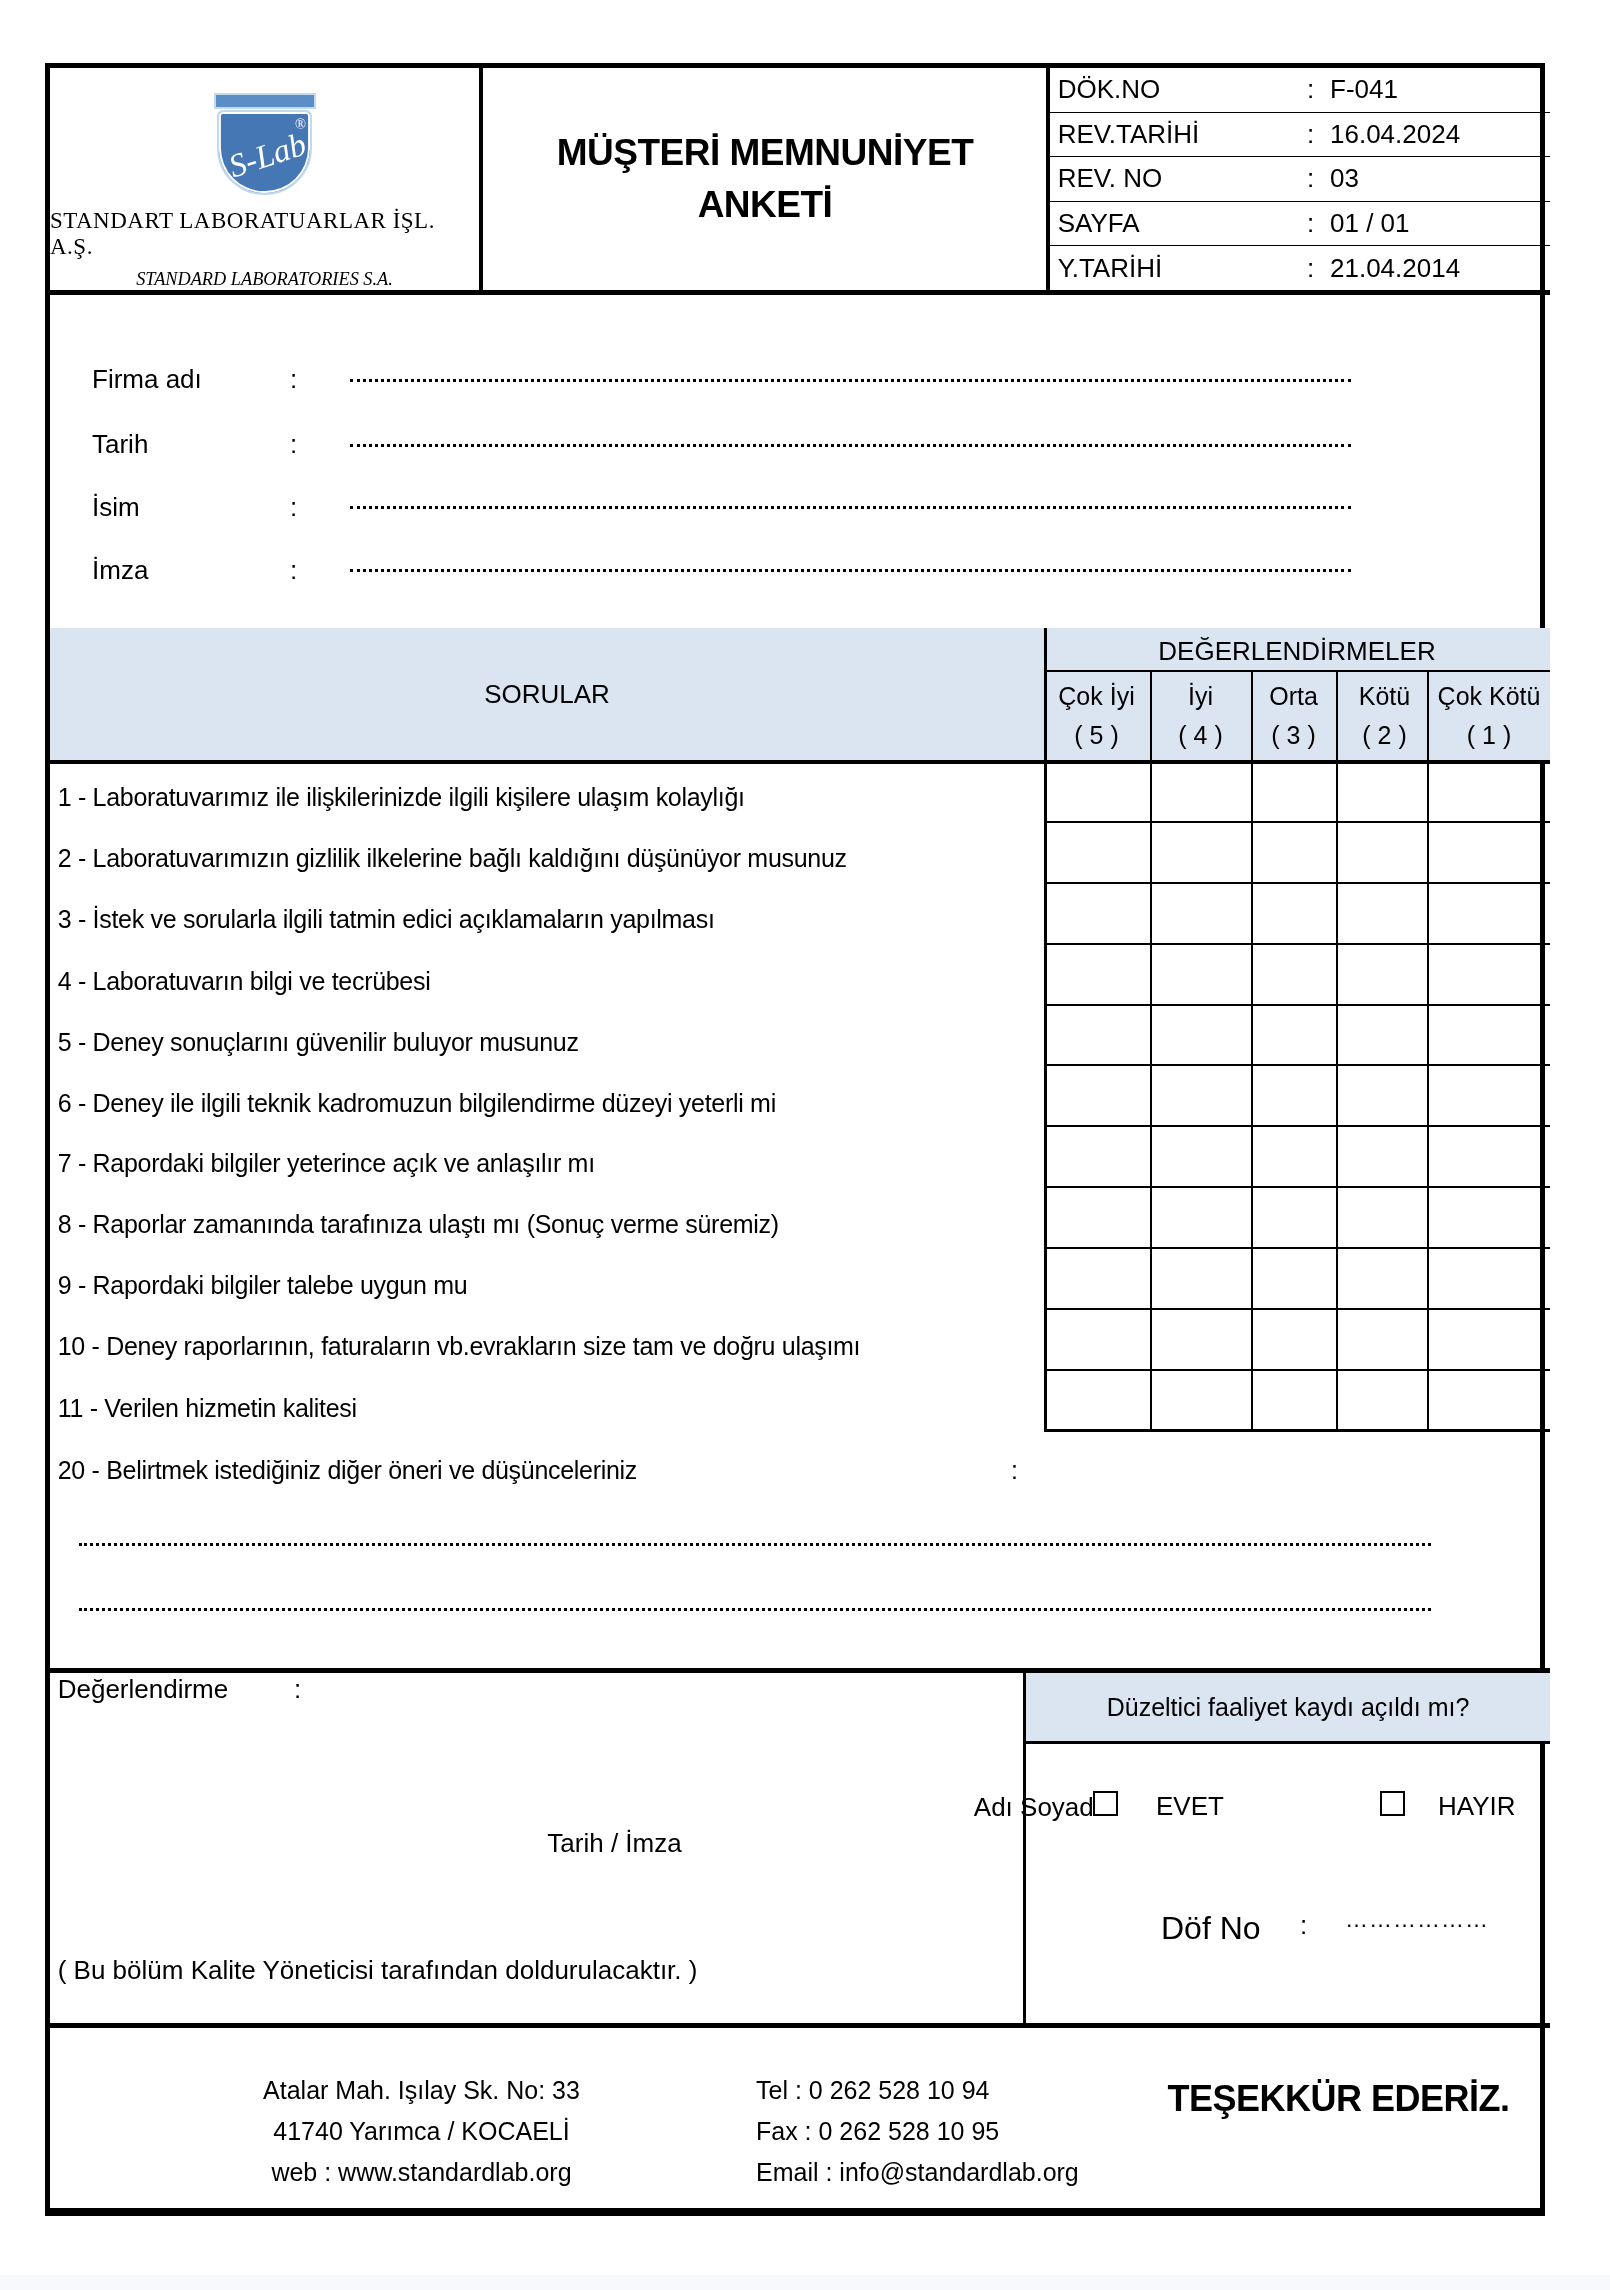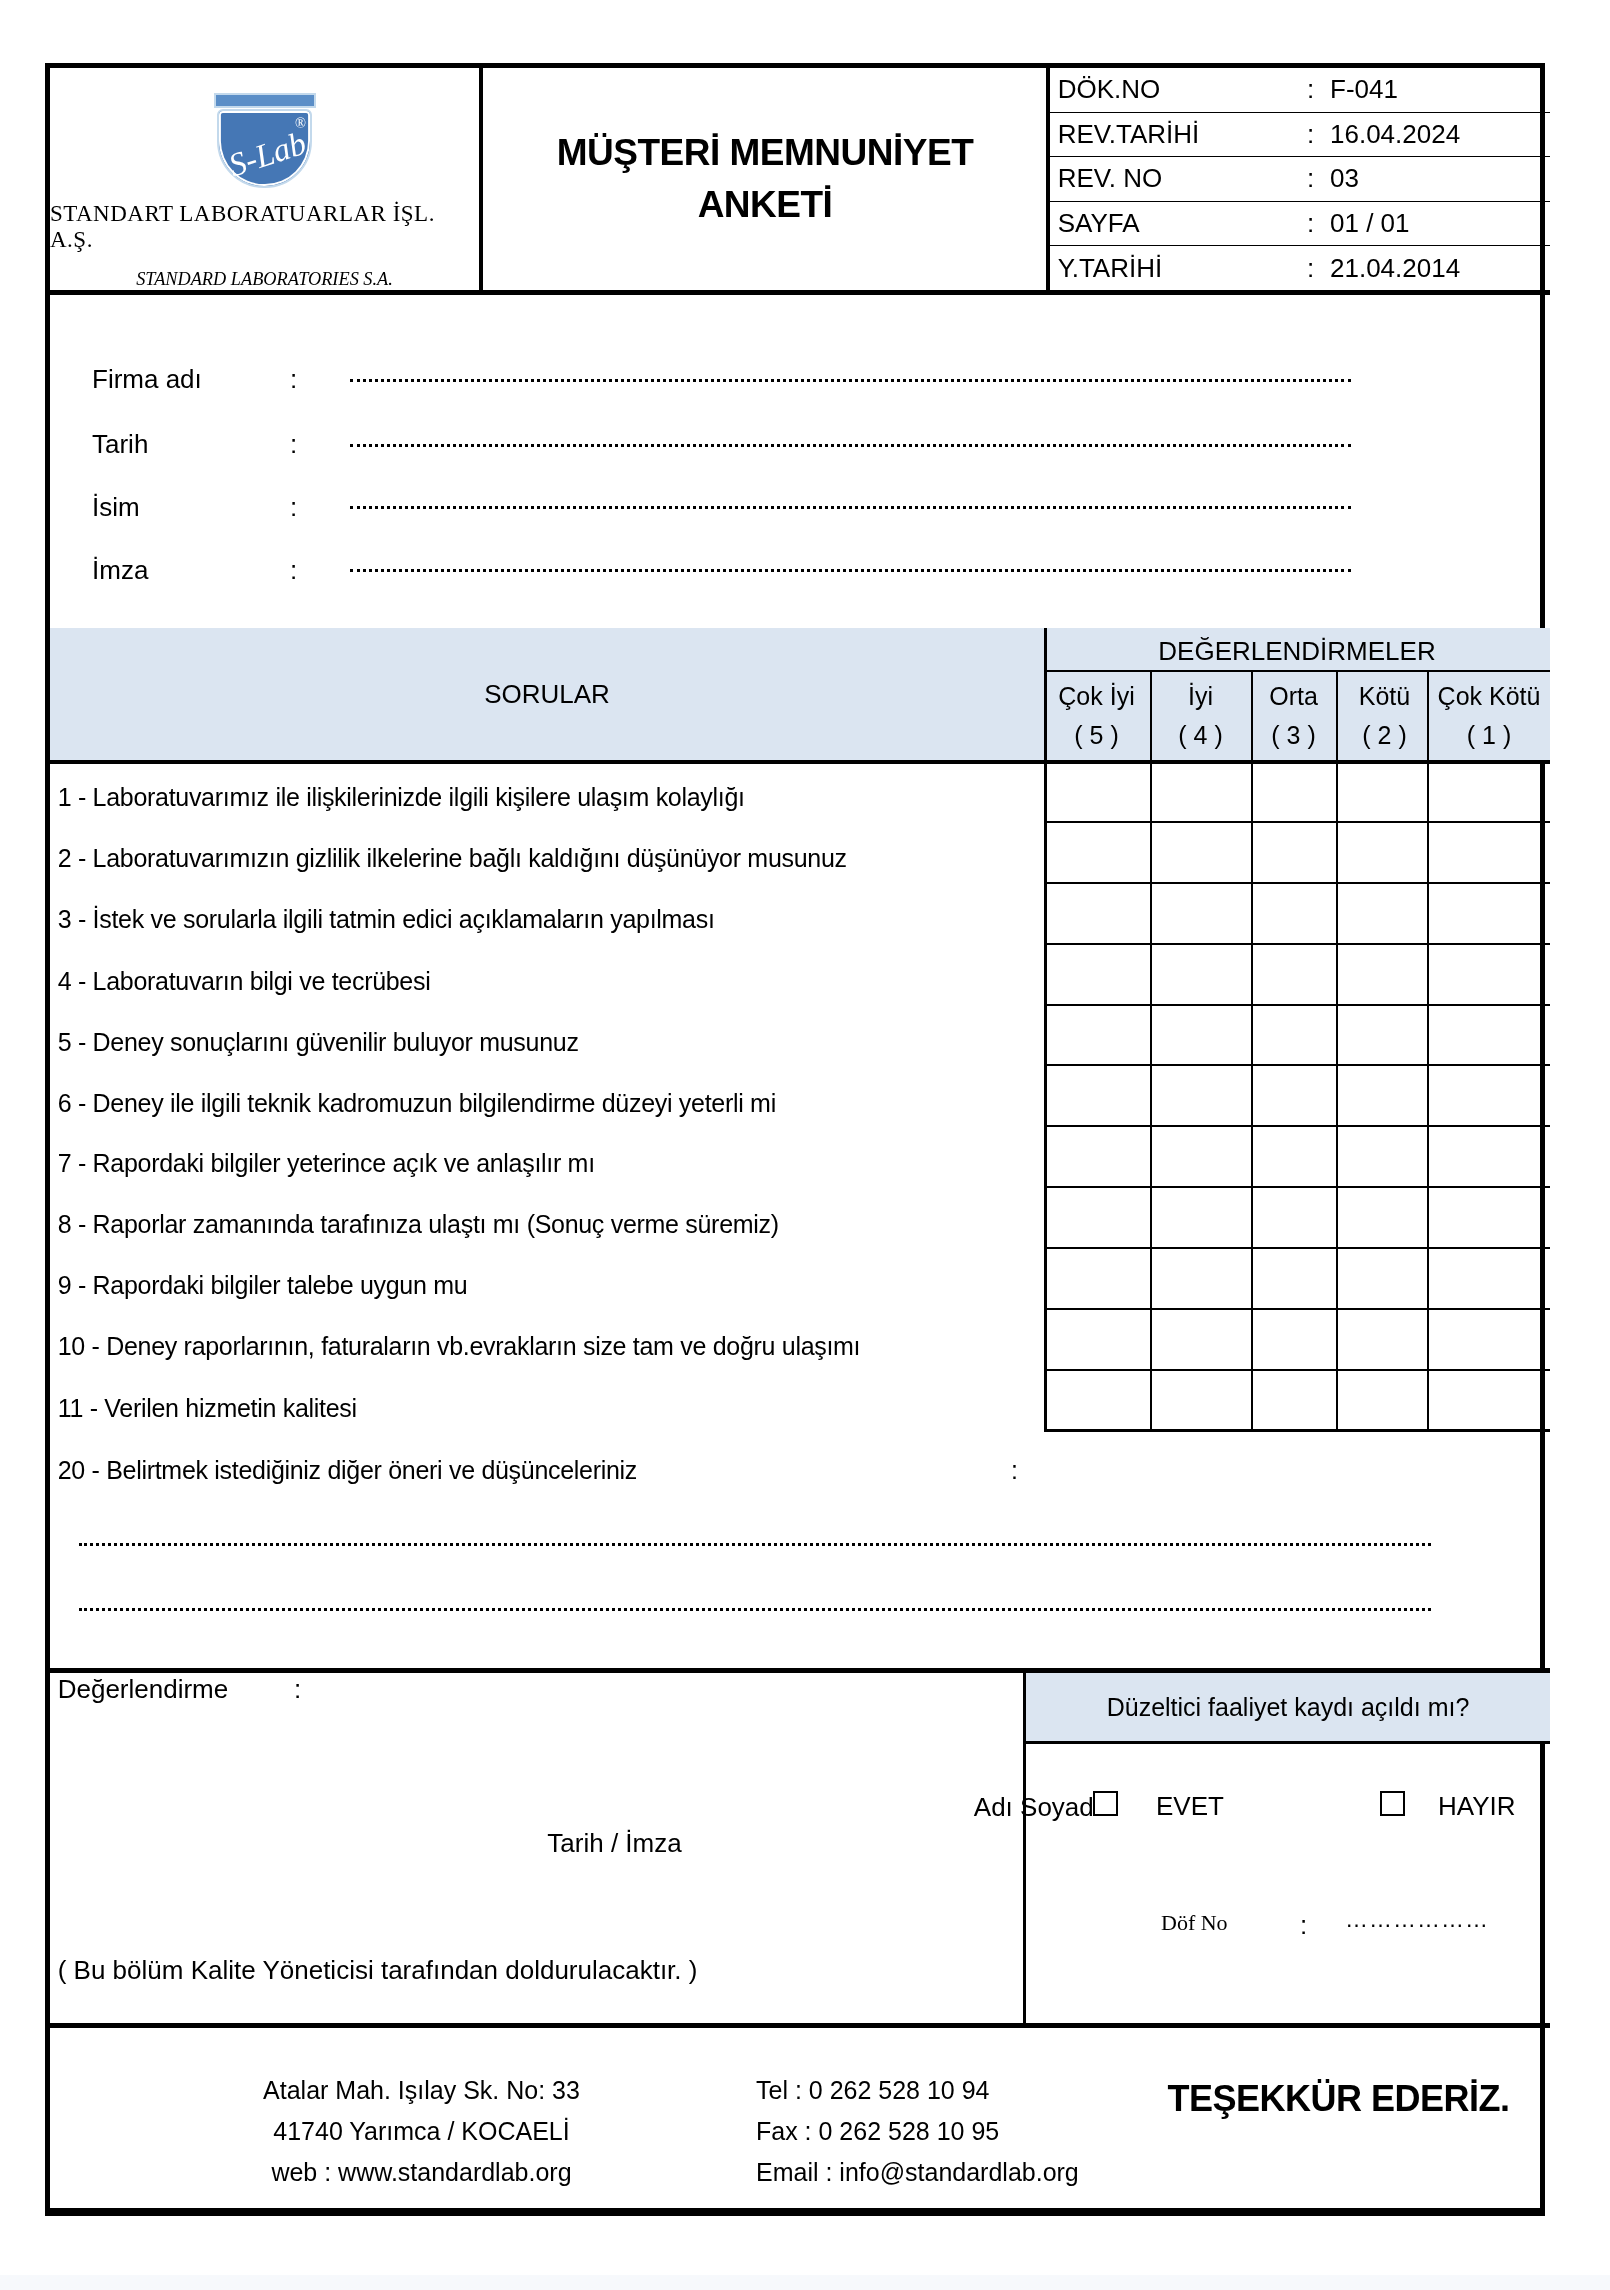--- a/index.html
+++ b/index.html
@@ -16,21 +16,21 @@
 
   
   .logo-cell { left:0; top:0; width:429px; height:222px; display:flex; flex-direction:column; align-items:center; padding-top:25px; }
   .logo-bar { width:102px; height:17.4px; background:#5b8ec7; border:2.9px solid #c3d9ec; }
   .logo-shield { width:95px; height:97px; margin-top:1px; background:#4577b5; border:2.9px solid #c3d9ec;
                  border-radius:5.8px 5.8px 47px 47px; position:relative; box-shadow:inset 0 0 0 1.9px #fff; }
   .logo-text { position:absolute; left:7.7px; top:25px; width:81px; text-align:center; color:#fff;
                font-family:"Liberation Serif", serif; font-style:italic; font-size:33px; transform:rotate(-18deg); }
   .logo-reg { position:absolute; right:3.9px; top:3.9px; color:#fff; font-size:14.5px; font-family:"Liberation Serif", serif; }
   .company-name { margin-top:13.5px; font-family:"Liberation Serif", serif; font-size:23px; letter-spacing:0.5px; }
-  .company-sub { margin-top:16px; font-family:"Liberation Serif", serif; font-style:italic; font-size:18.3px; }
+  .company-sub { margin-top:9px; font-family:"Liberation Serif", serif; font-style:italic; font-size:18.3px; }
 
   .title-cell { left:433px; top:0; width:564px; height:222px; display:flex; flex-direction:column; justify-content:center; align-items:center; }
   .title-cell div { font-size:37px; font-weight:700; line-height:52px; letter-spacing:-0.5px; }
 
   .doc-table { left:1000px; top:0; width:500px; height:222px; display:flex; flex-direction:column; }
   .doc-row { flex:1; display:flex; align-items:center; border-bottom:1.9px solid #000; font-size:26px; }
   .doc-row:last-child { border-bottom:none; }
   .doc-label { width:241px; padding-left:7.7px; }
   .doc-sep { width:39px; text-align:center; }
   .doc-value { flex:1; text-align:left; }
@@ -266,21 +266,21 @@
   <div class="abs" style="left:7.7px; top:1880px; font-size:26px;margin-top:7px;">( Bu bölüm Kalite Yöneticisi tarafından doldurulacaktır. )</div>
 
   <div class="abs eval-band">Düzeltici faaliyet kaydı açıldı mı?</div>
   <div class="hline" style="left:976px; top:1673px; width:524px; height:2.9px;"></div>
 
   <div class="checkbox" style="left:1043px; top:1723px;"></div>
   <span class="cb-label" style="left:1106px; top:1723px;">EVET</span>
   <div class="checkbox" style="left:1330px; top:1723px;"></div>
   <span class="cb-label" style="left:1388px; top:1723px;">HAYIR</span>
 
-  <span class="abs" style="left:1111px; top:1842px; font-size:22px;font-family:Liberation Serif, serif;">Döf No</span>
+  <span class="abs" style="left:1111px; top:1842px; font-size:32px;">Döf No</span>
   <span class="abs" style="left:1250px; top:1842px; font-size:26px;">:</span>
   <span class="abs" style="left:1295px; top:1838px; font-size:23px; letter-spacing:1px;">………………</span>
 
   <div class="hline" style="left:0; top:1955px; width:1500px; height:4.8px;"></div>
 
   <div class="abs addr-block">
     <div>Atalar Mah. Işılay Sk. No: 33</div>
     <div>41740 Yarımca / KOCAELİ</div>
     <div>web : www.standardlab.org</div>
   </div>

